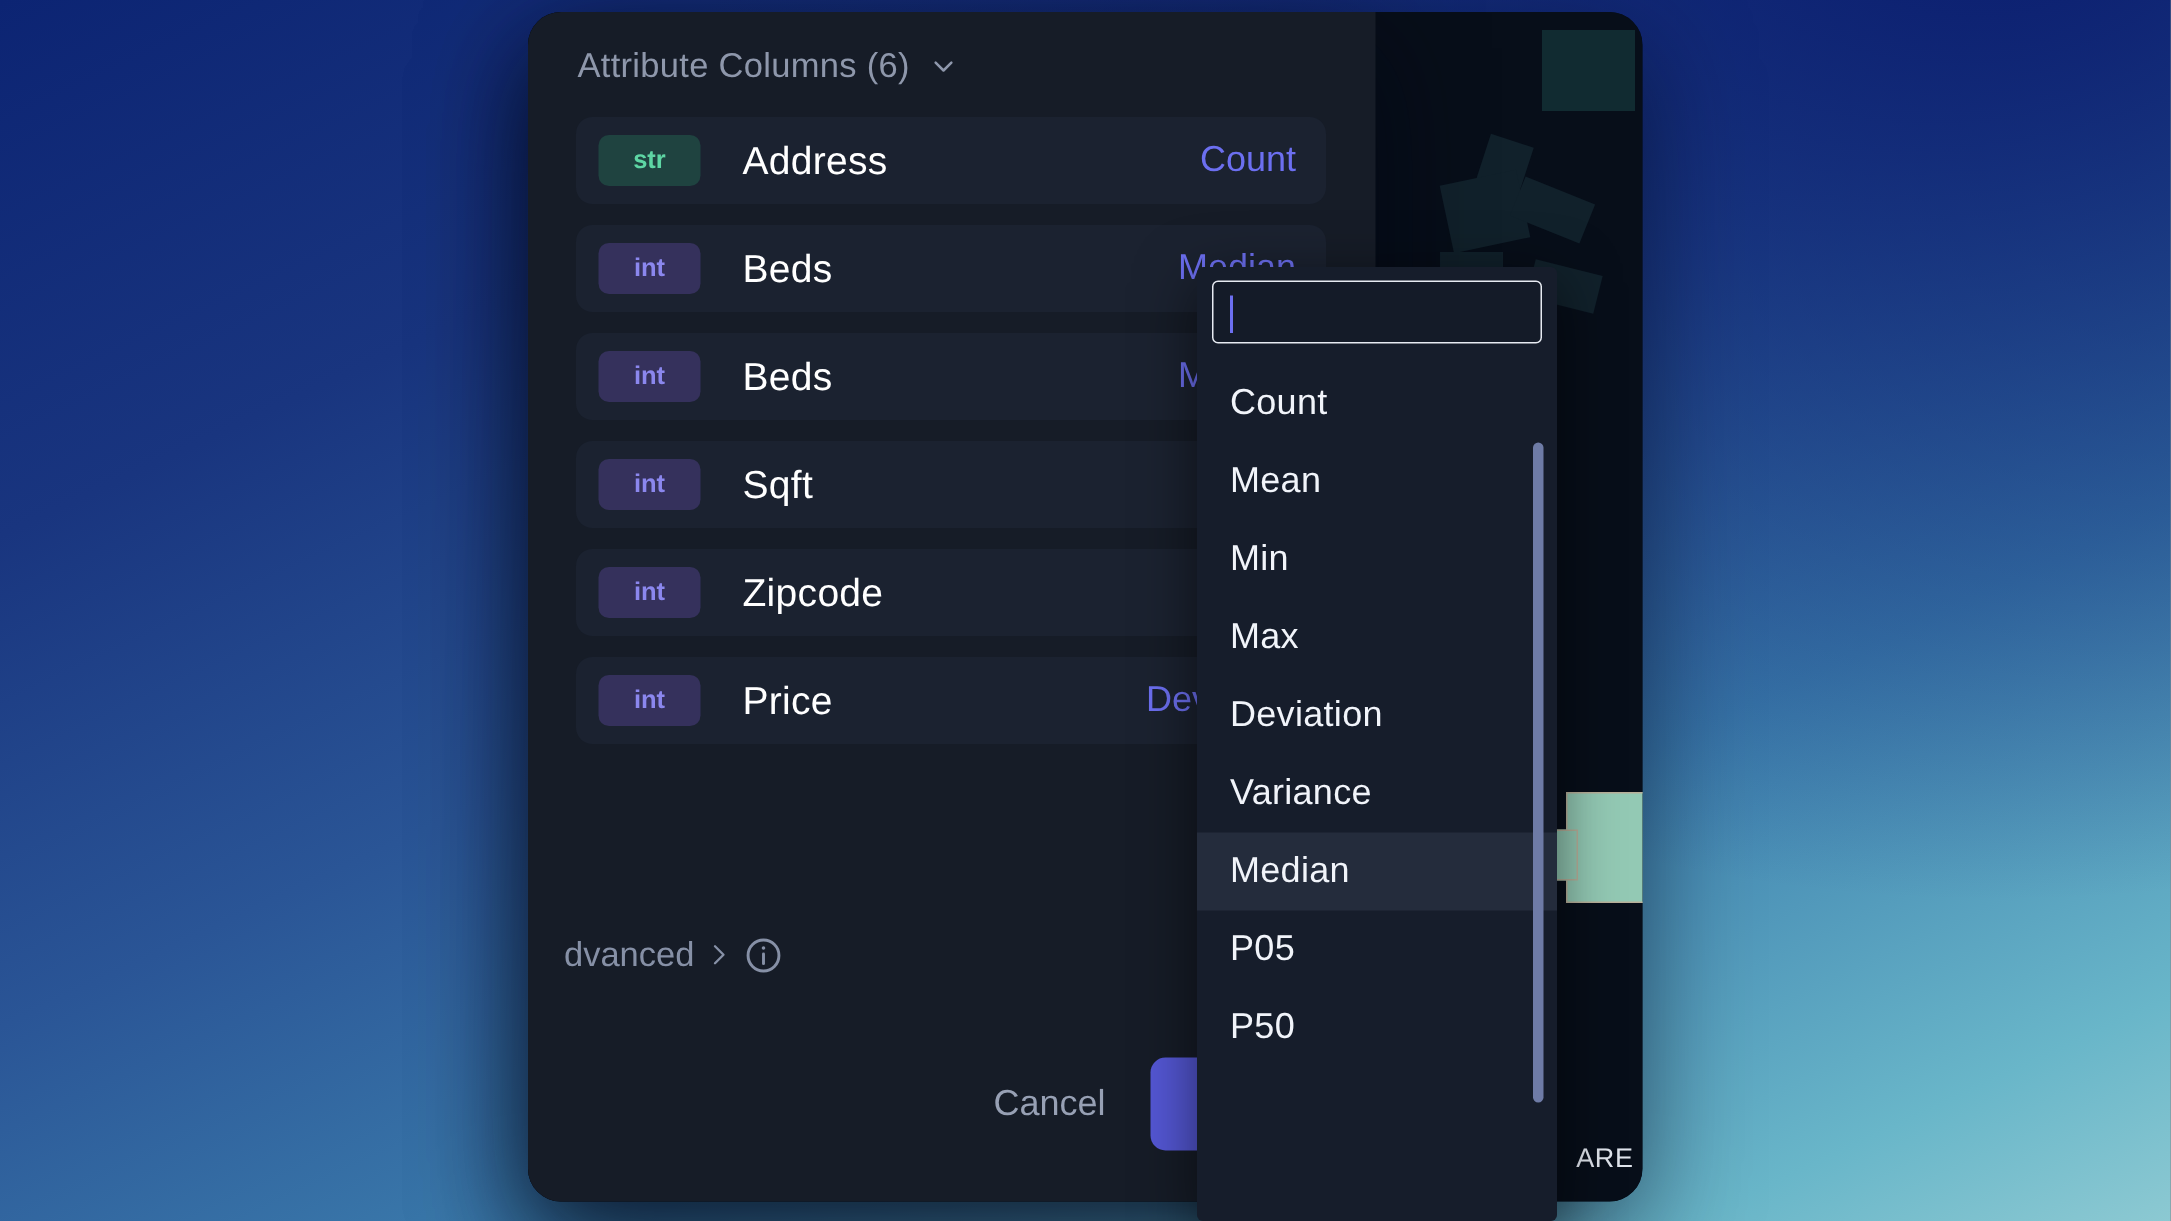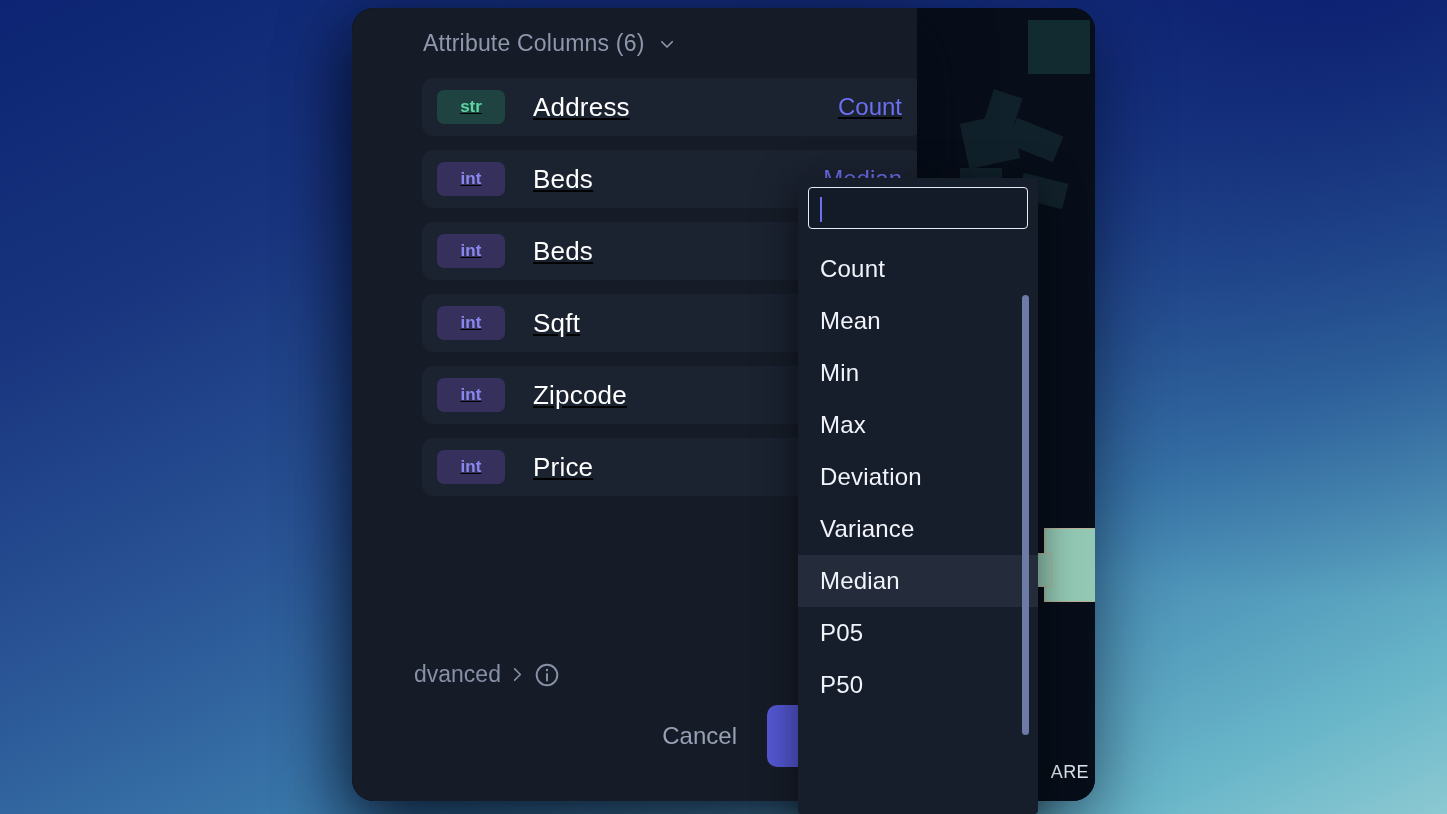--- a/index.html
+++ b/index.html
@@ -34,34 +34,34 @@
 
   
   .modal {
     position:absolute; left:352px; top:8px;
     width:565px; height:793px;
     background:#161c27;
     border-radius:22px 0 0 22px;
     box-shadow:0 24px 70px rgba(2,6,20,.6);
     overflow:hidden;
   }
-  .modal-inner { position:absolute; inset:0;margin-left:38px; }
+  .modal-inner { position:absolute; inset:0; }
 
   .section-head {
     position:absolute; left:33px; top:22px;
     display:flex; align-items:center; gap:13px;
     color:#8e97ab; font-size:23px; letter-spacing:.2px;
   }
   .chev-down { width:18px; height:18px; flex:0 0 auto; }
 
   .col-list { position:absolute; left:32px; top:70px; width:500px; }
   .col-row {
     position:relative; height:58px; margin-bottom:14px;
     background:#1b2230; border-radius:11px;
-    display:flex; align-items:center; padding:0 20px 0 15px;text-decoration:underline;
+    display:flex; align-items:center; padding:0 20px 0 15px;
   }
   .type-chip {
     width:68px; height:34px; border-radius:7px;
     display:flex; align-items:center; justify-content:center;
     font-size:17px; font-weight:bold; flex:0 0 auto;
   }
   .type-chip.str { background:#1f4340; color:#5ed6a4; }
   .type-chip.int { background:#35315c; color:#8b87ee; }
   .col-name {
     margin-left:28px; color:#ffffff;
@@ -69,21 +69,21 @@
   }
   .col-agg {
     color:#6c6ff0; font-size:24px; white-space:nowrap;
   }
 
   
   .radio-col { position:absolute; left:830px; top:0; }
 
   
   .advanced {
-    position:absolute; left:-8px; top:583px;
+    position:absolute; left:-8px; top:545px;
     display:flex; align-items:center; gap:8px;
     color:#8690a6; font-size:23px;
   }
   .chev-right { width:17px; height:17px; }
   .info-ico { width:26px; height:26px; }
 
   
   .footer {
     position:absolute; right:0; bottom:34px;
     display:flex; align-items:center; gap:24px;

